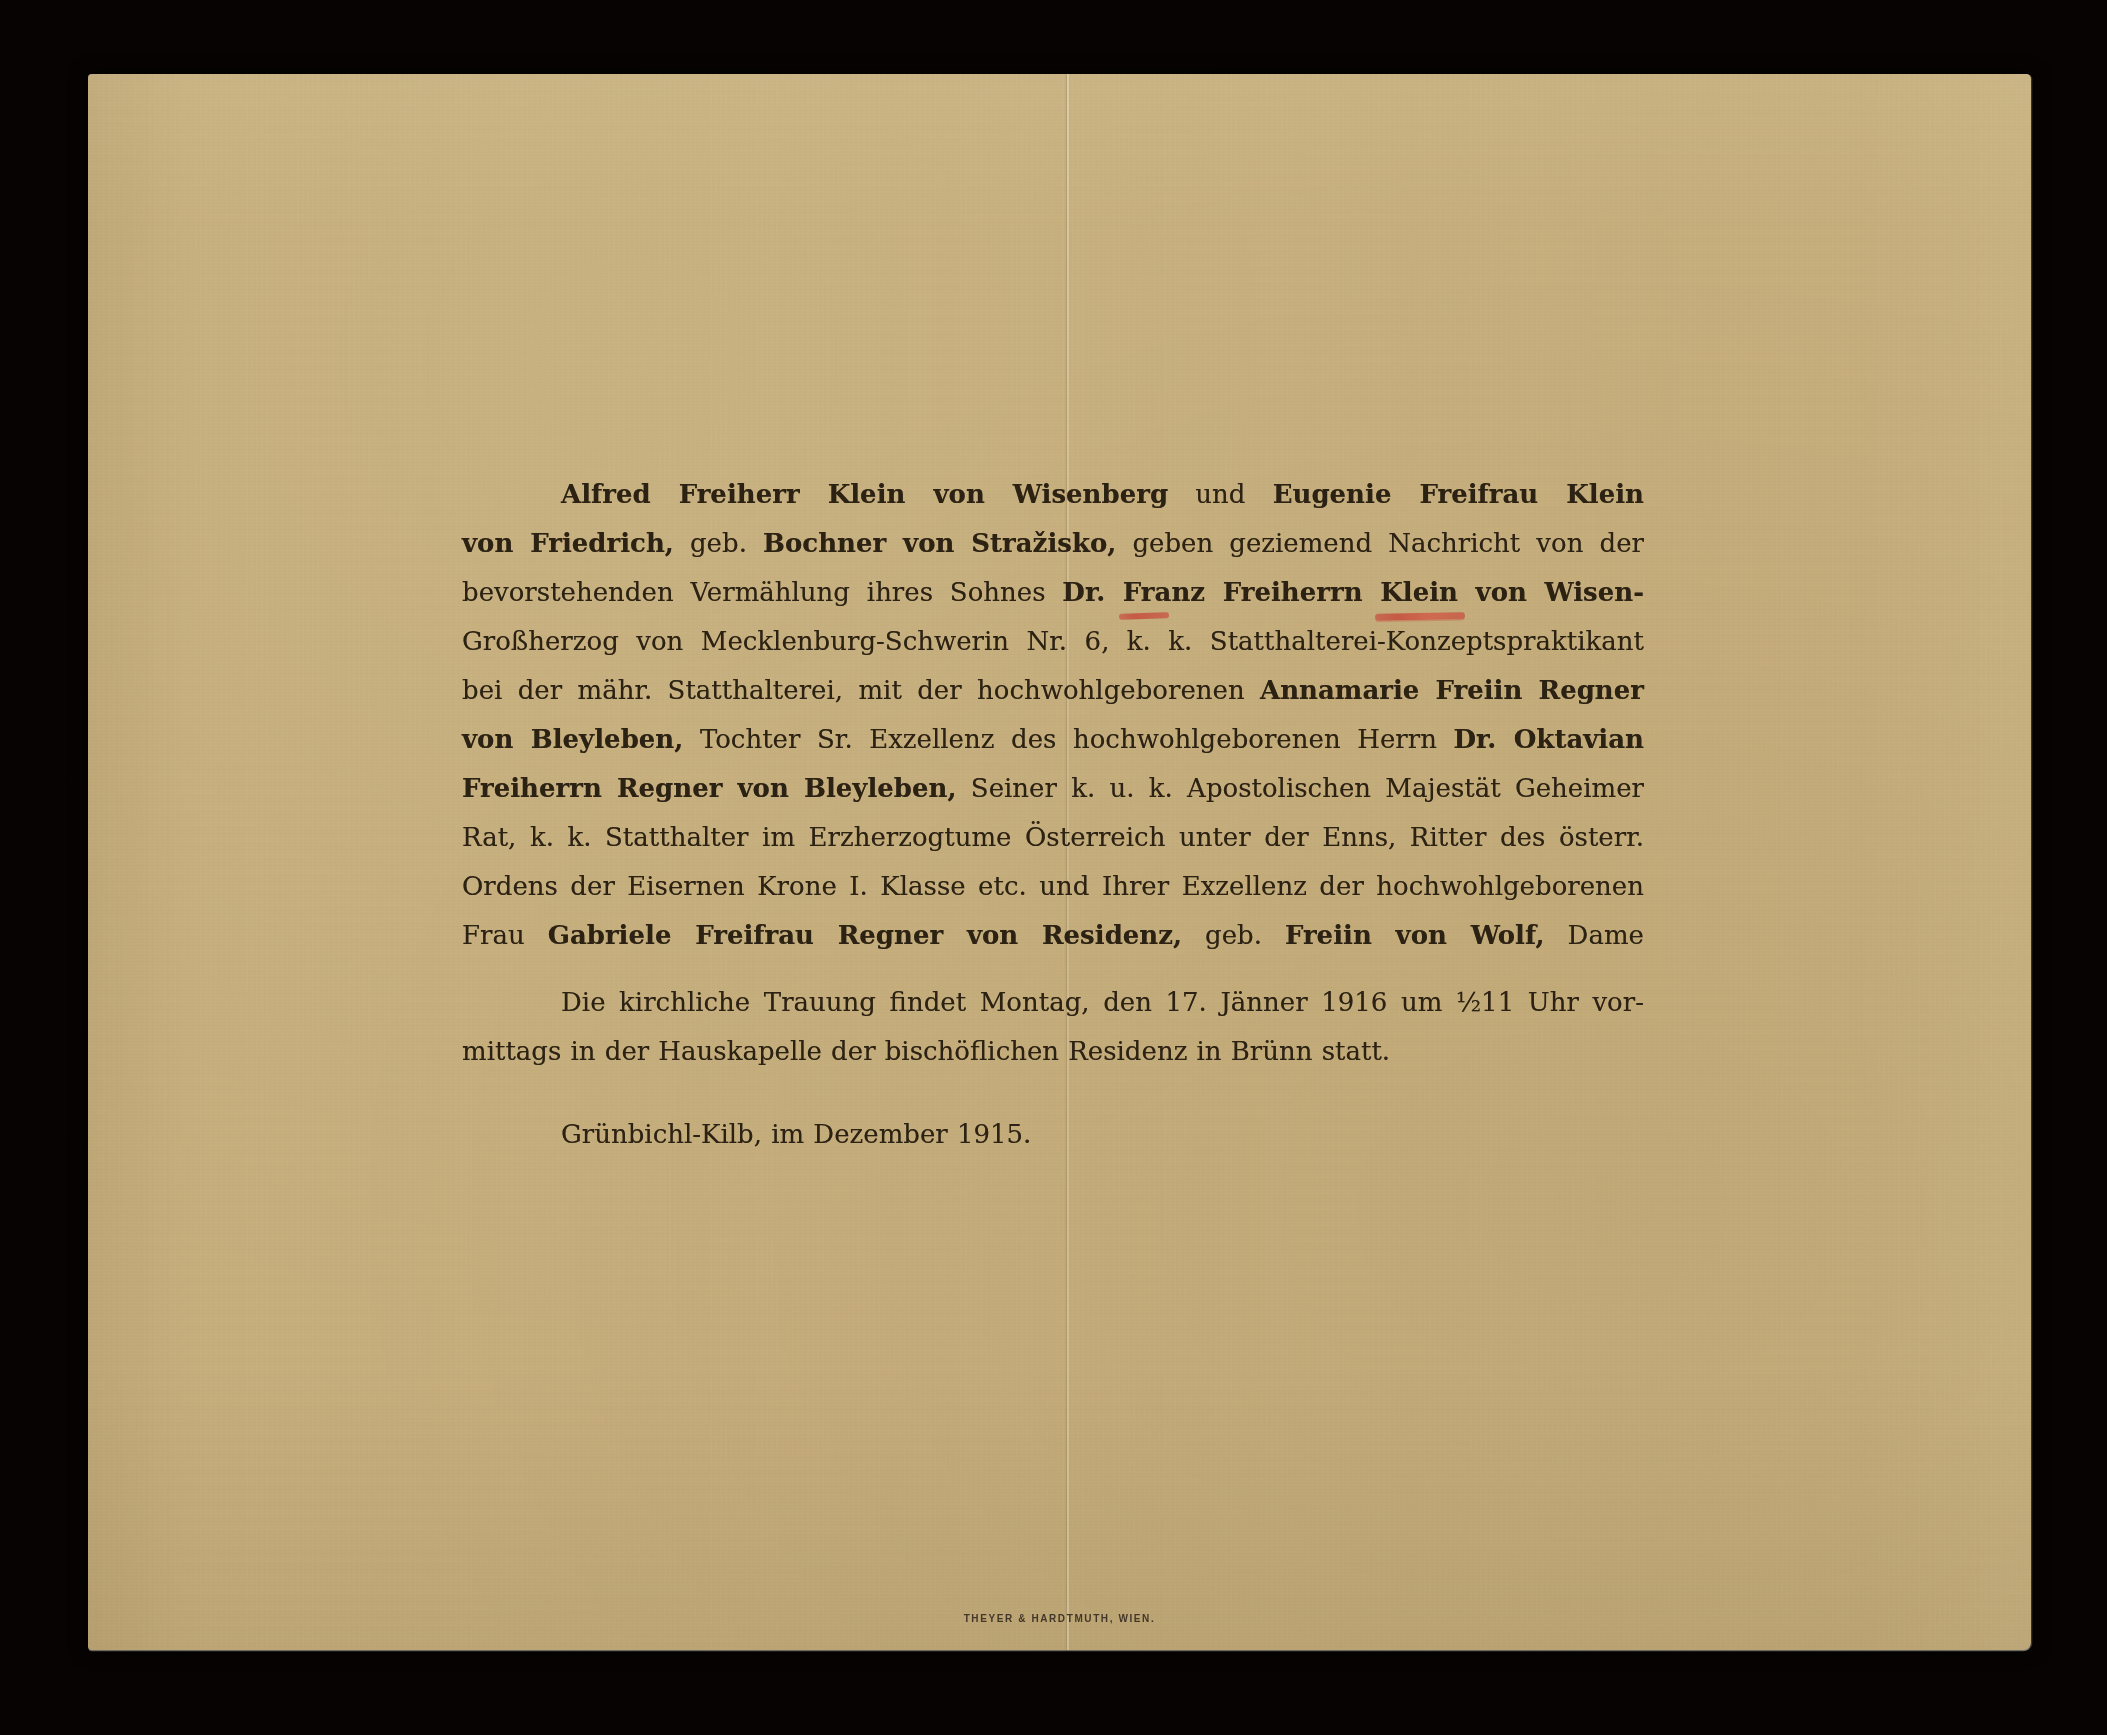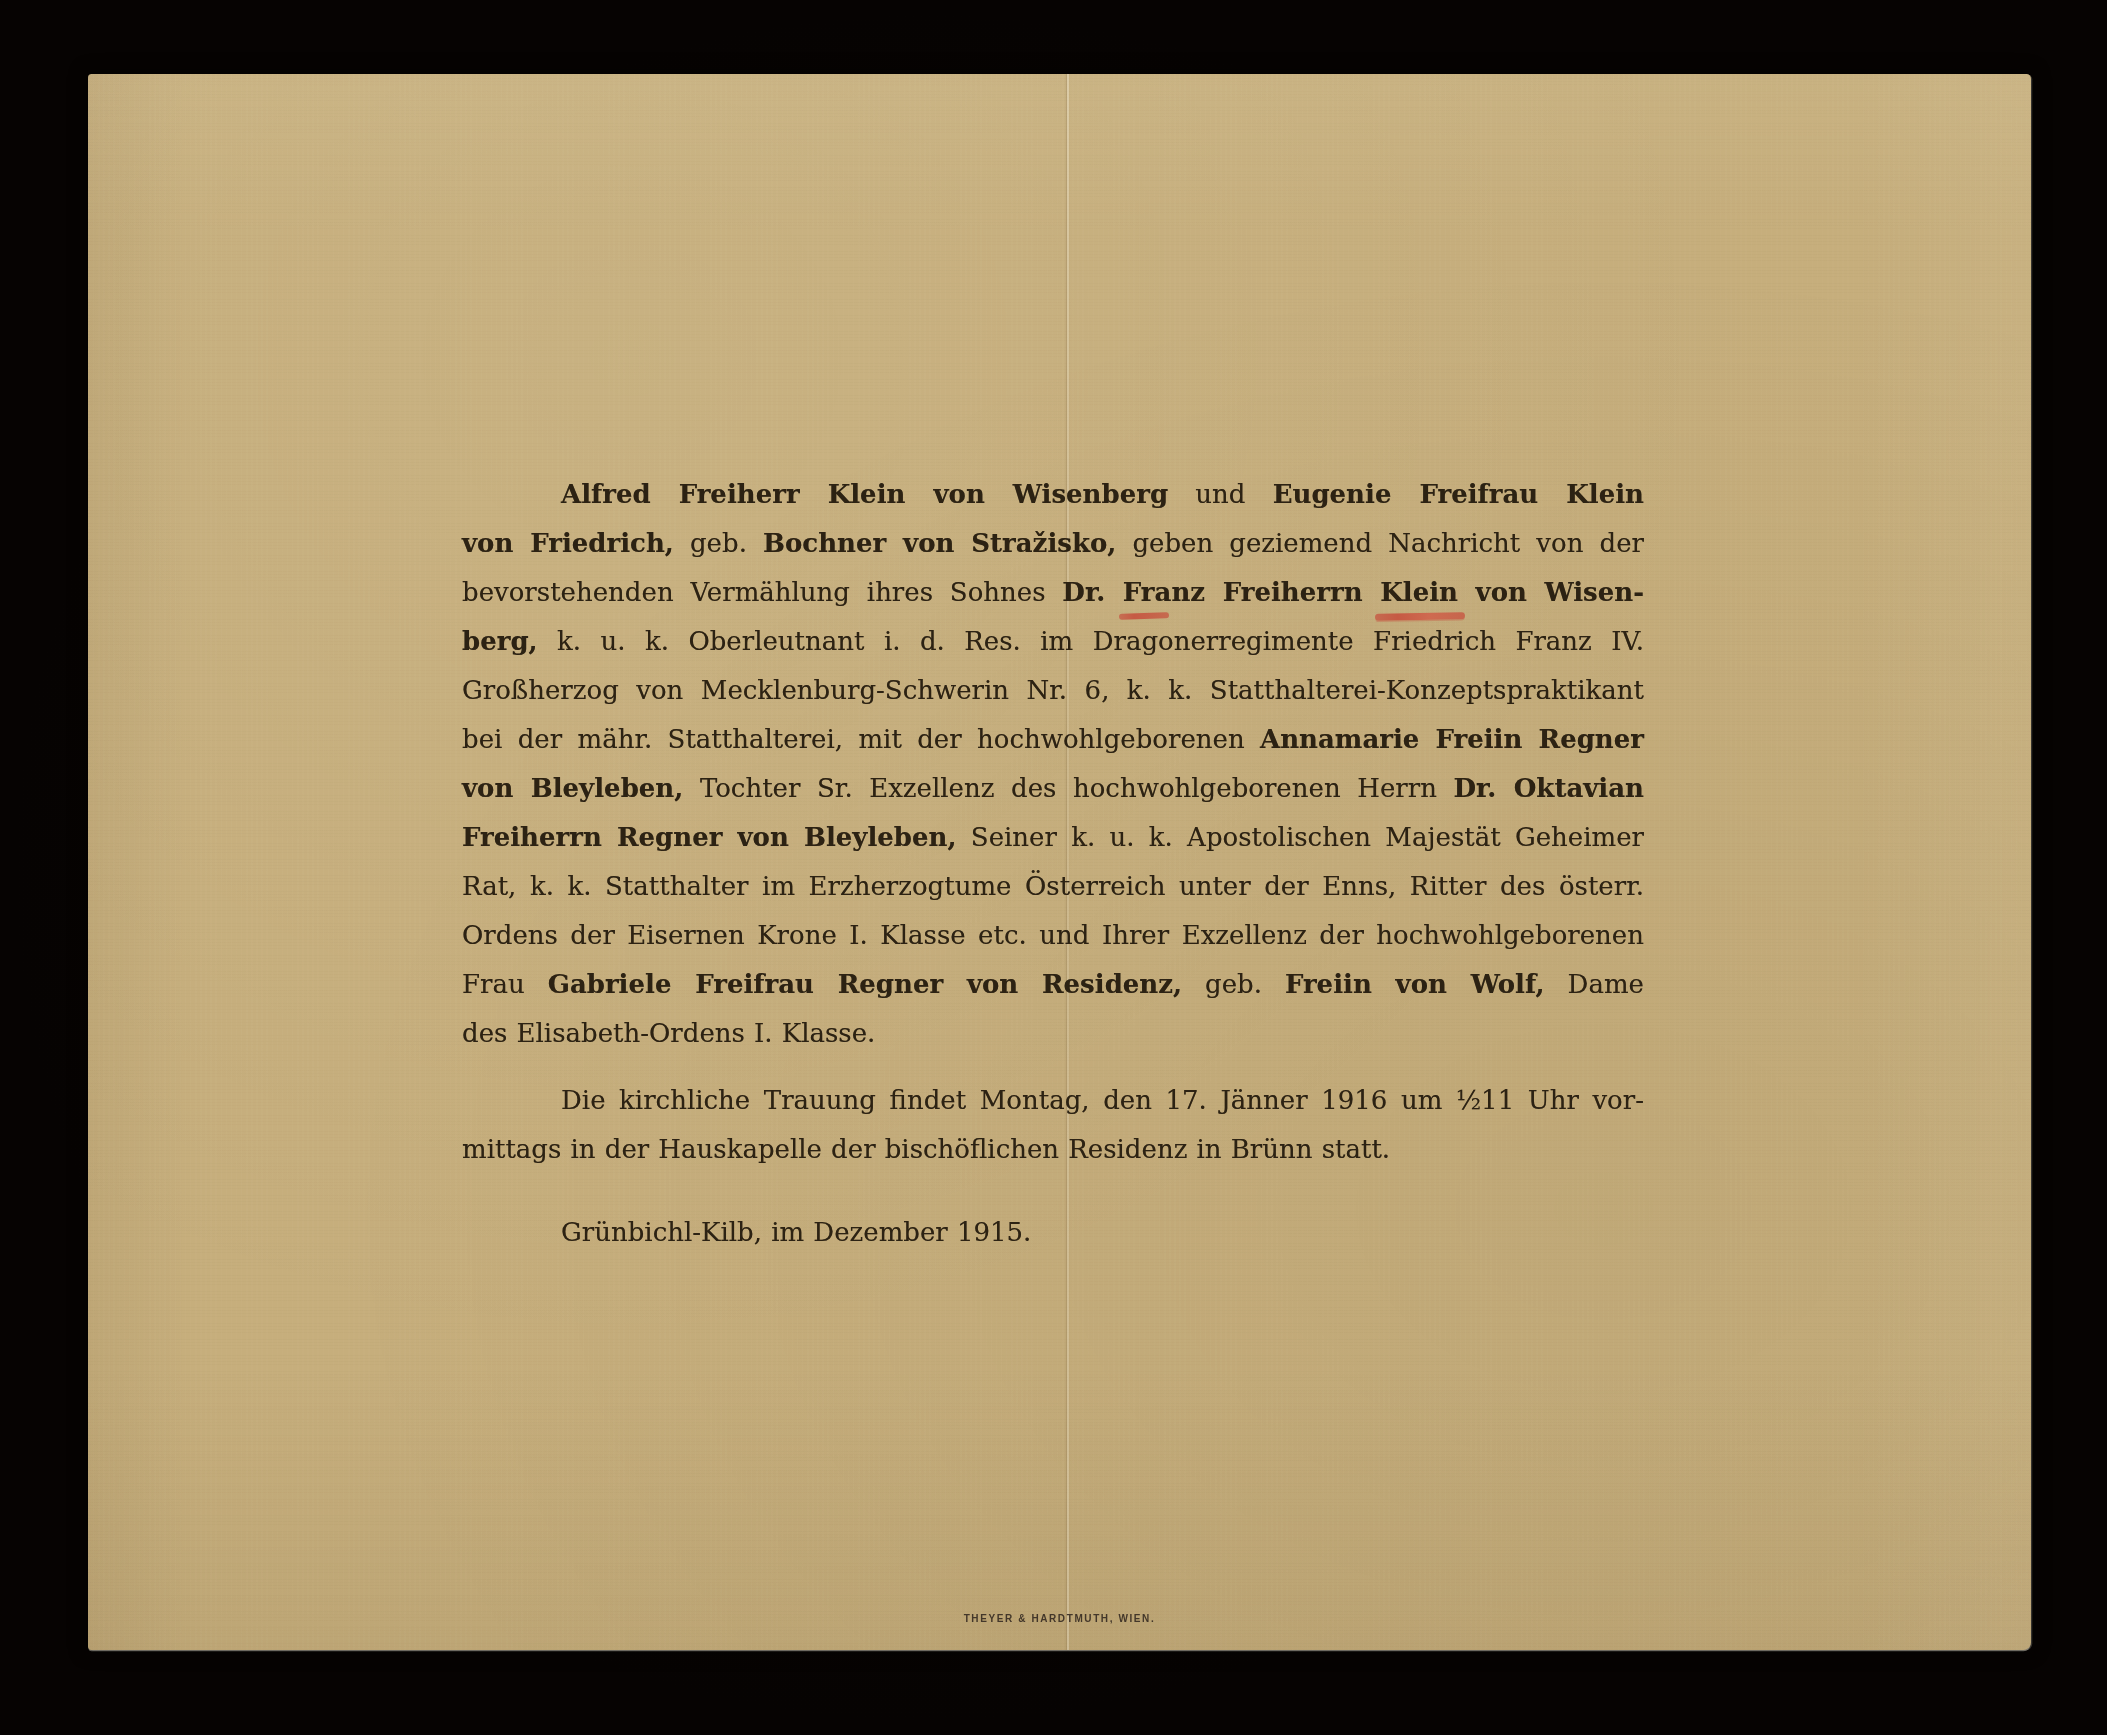--- a/index.html
+++ b/index.html
@@ -104,29 +104,27 @@
 <body>
 
 <div class="scan">
   <div class="paper">
     <div class="crease-center"></div>
     <div class="textblock">
         <div class="para">
           <div class="line"><span class="b">Alfred Freiherr Klein von Wisenberg</span><span> und </span><span class="b">Eugenie Freifrau Klein</span></div>
           <div class="line"><span class="b">von Friedrich,</span><span> geb. </span><span class="b">Bochner von Stražisko,</span><span> geben geziemend Nachricht von der</span></div>
           <div class="line"><span>bevorstehenden Vermählung ihres Sohnes </span><span class="b">Dr. </span><span class="b red-short">Franz</span><span class="b"> Freiherrn </span><span class="b red-full">Klein</span><span class="b"> von Wisen-</span></div>
-          <div class="line"><span class="b">berg,</span><span> k. u. k. Oberleutnant i. d. Res. im Dragonerregimente Friedrich Franz IV.</span></div>
           <div class="line"><span>Großherzog von Mecklenburg-Schwerin Nr. 6, k. k. Statthalterei-Konzeptspraktikant</span></div>
           <div class="line"><span>bei der mähr. Statthalterei, mit der hochwohlgeborenen </span><span class="b">Annamarie Freiin Regner</span></div>
           <div class="line"><span class="b">von Bleyleben,</span><span> Tochter Sr. Exzellenz des hochwohlgeborenen Herrn </span><span class="b">Dr. Oktavian</span></div>
           <div class="line"><span class="b">Freiherrn Regner von Bleyleben,</span><span> Seiner k. u. k. Apostolischen Majestät Geheimer</span></div>
           <div class="line"><span>Rat, k. k. Statthalter im Erzherzogtume Österreich unter der Enns, Ritter des österr.</span></div>
           <div class="line"><span>Ordens der Eisernen Krone I. Klasse etc. und Ihrer Exzellenz der hochwohlgeborenen</span></div>
           <div class="line"><span>Frau </span><span class="b">Gabriele Freifrau Regner von Residenz,</span><span> geb. </span><span class="b">Freiin von Wolf,</span><span> Dame</span></div>
-          <div class="line short"><span>des Elisabeth-Ordens I. Klasse.</span></div>
         </div>
         <div class="para">
           <div class="line"><span>Die kirchliche Trauung findet Montag, den 17. Jänner 1916 um ½11 Uhr vor-</span></div>
           <div class="line short"><span>mittags in der Hauskapelle der bischöflichen Residenz in Brünn statt.</span></div>
         </div>
         <div class="para">
           <div class="line short"><span>Grünbichl-Kilb, im Dezember 1915.</span></div>
         </div>
       </div>
     <div class="imprint">THEYER &amp; HARDTMUTH, WIEN.</div>

